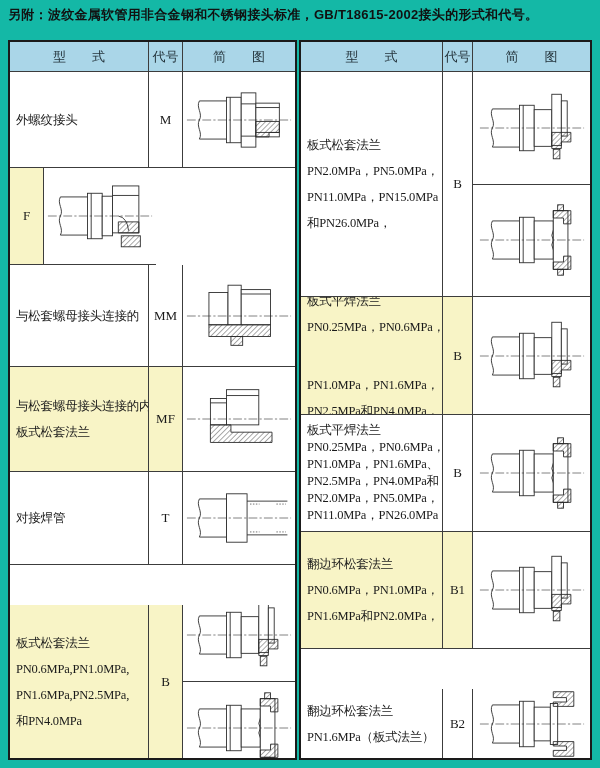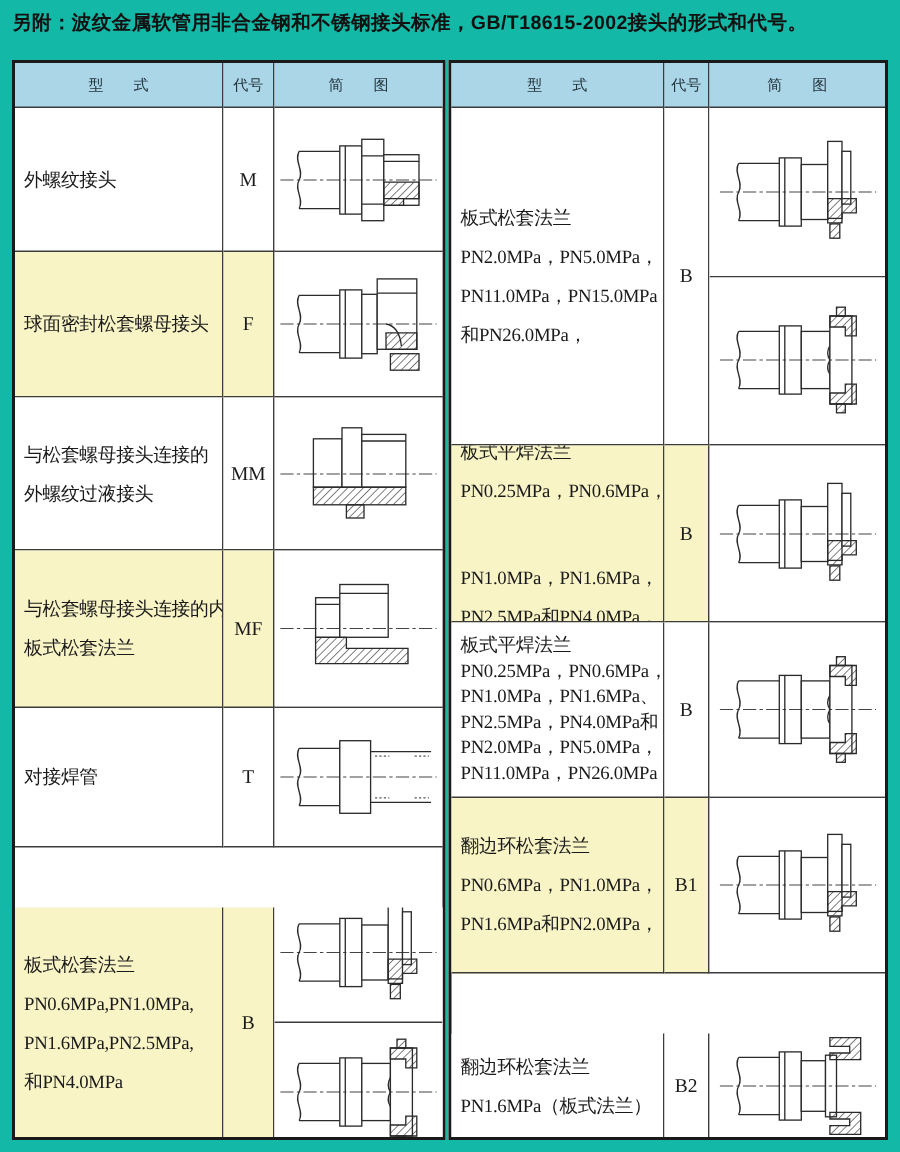--- a/index.html
+++ b/index.html
@@ -10,21 +10,21 @@
          font-weight:bold;font-size:13px;letter-spacing:.3px;color:#111;}
   .tbl{position:absolute;top:40px;height:720px;box-sizing:border-box;
        border:2px solid #1a1a1a;display:flex;flex-direction:column;background:#fff;}
   #tblL{left:8px;width:289px;}
   #tblR{left:299px;width:293px;}
   .row{display:flex;box-sizing:border-box;flex:0 0 auto;}
   .cell{box-sizing:border-box;border-right:1px solid #3c3c3c;border-bottom:1px solid #3c3c3c;
         display:flex;flex-direction:column;justify-content:center;overflow:hidden;background:#fff;}
   .cell.last-col{border-right:none;}
   .row.last-row .cell{border-bottom:none;margin-top:40px;}
-  .hdr-cell{align-items:center;justify-content:center;font-size:10px;color:#24343c;}
+  .hdr-cell{align-items:center;justify-content:center;font-size:13px;color:#24343c;}
   .type-cell{padding:3px 4px 3px 6px;font-size:12.5px;letter-spacing:-.2px;white-space:nowrap;}
   .type-cell div{white-space:nowrap;}
   .code-cell{align-items:center;justify-content:center;font-size:13px;}
   .diag-cell{padding:0;}
   .diag-sub{flex:1 1 auto;display:flex;align-items:center;justify-content:center;
             box-sizing:border-box;background:#fff;}
   .diag-sub.split-top{border-bottom:1px solid #3c3c3c;}
   .hl{background:#f8f4c6;}
   svg{display:block;}
 </style>
@@ -68,23 +68,20 @@
     <line x1="98" y1="33" x2="130" y2="33"></line>
                 <line x1="98" y1="67" x2="130" y2="67"></line>
     <path d="M98,52 h32 v15 h-14 v6 h-18 z" fill="url(#h1)"></path>
       <line x1="4" y1="50" x2="146" y2="50" stroke-width="0.8" stroke-dasharray="12 3 3 3"></line>
     </g>
             </svg>
           </div>
         </div>
       </div>
       <div class="row" style="height: 97px;">
-        <div class="cell type-cell hl" style="width: 139px;">
-          <div class="" style="line-height: 26px;">球面密封松套螺母接头</div>
-        </div>
         <div class="cell code-cell hl" style="width: 34px;">
           <div class="">F</div>
         </div>
         <div class="cell diag-cell last-col" style="width: 112px;">
           <div class="diag-sub">
             <svg width="110" height="92" viewBox="0 0 150 100" xmlns="http://www.w3.org/2000/svg">
     <defs>
                 <pattern id="h2" patternUnits="userSpaceOnUse" width="5" height="5" patternTransform="rotate(45)">
       <line x1="0" y1="0" x2="0" y2="5" stroke="#2a2a2a" stroke-width="1.1"></line>
                 </pattern>
@@ -104,21 +101,20 @@
     <rect x="104" y="77" width="26" height="15" fill="url(#h2)"></rect>
       <line x1="4" y1="50" x2="146" y2="50" stroke-width="0.8" stroke-dasharray="12 3 3 3"></line>
     </g>
             </svg>
           </div>
         </div>
       </div>
       <div class="row" style="height: 102px;">
         <div class="cell type-cell" style="width: 139px;">
           <div class="" style="line-height: 26px;">与松套螺母接头连接的</div>
-          <div class="" style="line-height: 26px;">外螺纹过液接头</div>
         </div>
         <div class="cell code-cell" style="width: 34px;">
           <div class="">MM</div>
         </div>
         <div class="cell diag-cell last-col" style="width: 112px;">
           <div class="diag-sub">
             <svg width="110" height="92" viewBox="0 0 150 100" xmlns="http://www.w3.org/2000/svg">
     <defs>
                 <pattern id="h3" patternUnits="userSpaceOnUse" width="5" height="5" patternTransform="rotate(45)">
       <line x1="0" y1="0" x2="0" y2="5" stroke="#2a2a2a" stroke-width="1.1"></line>

